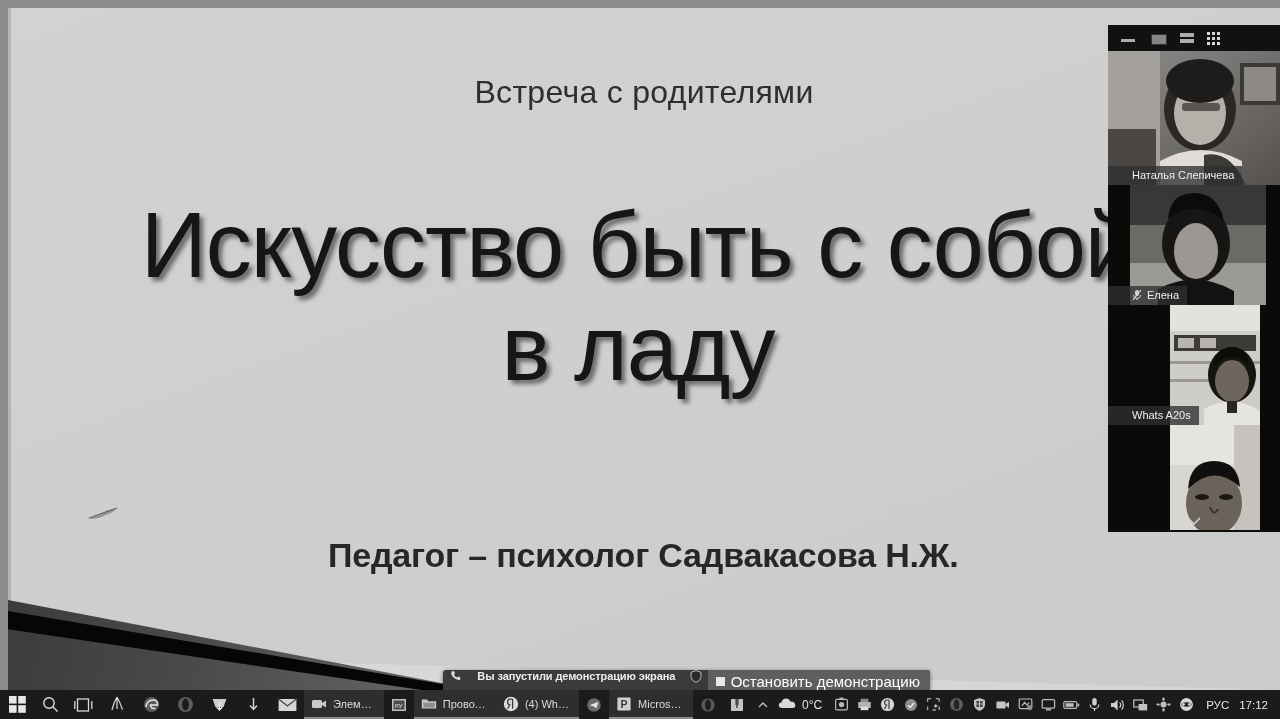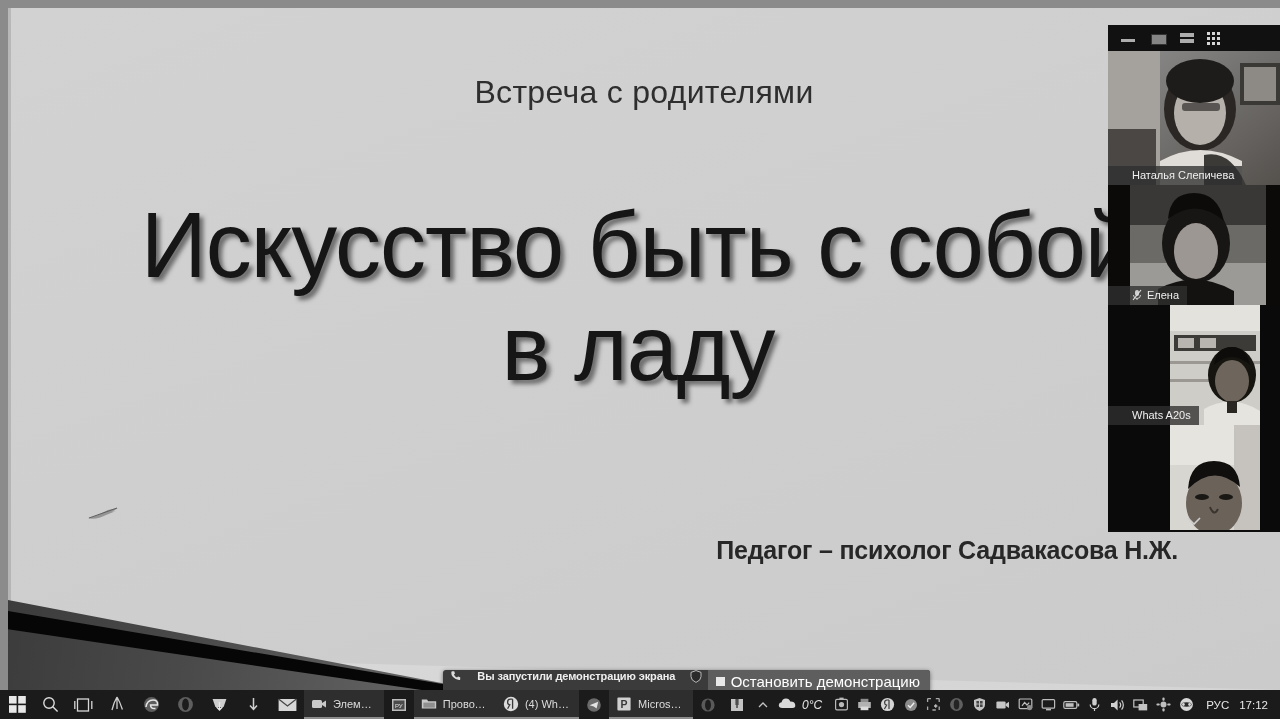--- a/index.html
+++ b/index.html
@@ -57,22 +57,22 @@
   }
   #slide-title {
     position:absolute; left:130px; top:186px; width:1000px;
     text-align:center;
     font-size:92px; line-height:1.12; font-weight:400; color:#161616;
     text-shadow:4px 4px 4px rgba(90,90,90,.85);
     letter-spacing:-1px;
   }
   #slide-author {
     position:absolute; left:320px; top:528px; width:850px;
-    text-align:right;
-    font-size:25px; font-weight:700; color:#272727;
+    text-align:left;
+    font-size:34px; font-weight:700; color:#272727;
     letter-spacing:-.2px;
   }
 
   
   #video-panel {
     position:absolute; left:1108px; top:25px; width:172px; height:507px;
     background:#0d0d0d;
   }
   #video-toolbar {
     position:relative; height:26px; background:#111;
@@ -162,21 +162,21 @@
   .tb-task.active { background:#2e2e2e; border-bottom:2px solid #8d8d8d; }
   .tb-task-label {
     color:#dcdcdc; font-size:11px; white-space:nowrap; overflow:hidden;
     text-overflow:ellipsis;
   }
   .tb-task-ico { width:16px; height:16px; flex:0 0 auto; }
   #tray { margin-left:auto; display:flex; align-items:center; height:29px; padding-right:4px; }
   .tray-ic { width:23px; height:29px; display:flex; align-items:center; justify-content:center;
              cursor:pointer; flex:0 0 auto; }
   #tray-weather { display:flex; align-items:center; gap:5px; padding:0 8px 0 4px; cursor:pointer; }
-  #tray-weather-temp { color:#e4e4e4; font-size:12px;font-style:italic; }
+  #tray-weather-temp { color:#e4e4e4; font-size:12px; }
   #tray-lang { color:#e7e7e7; font-size:11.5px; padding:0 8px; cursor:pointer; }
   #tray-clock { color:#e7e7e7; font-size:11.5px; padding:0 8px 0 2px; cursor:pointer; }
   #tray-overflow { width:22px; height:29px; display:flex; align-items:center; justify-content:center; cursor:pointer; }
 </style>
 </head>
 <body>
 
 <div id="screen">
 
   <div id="slide-frame">

